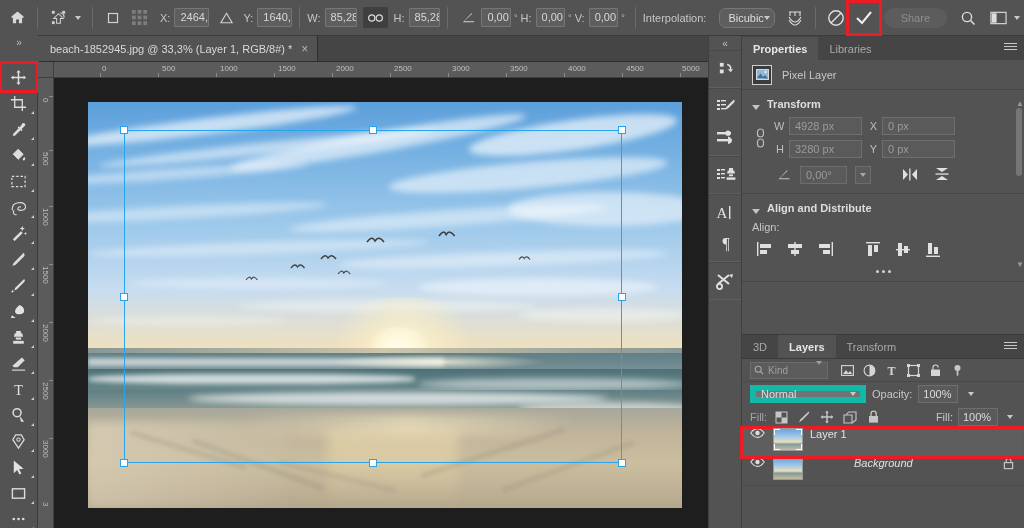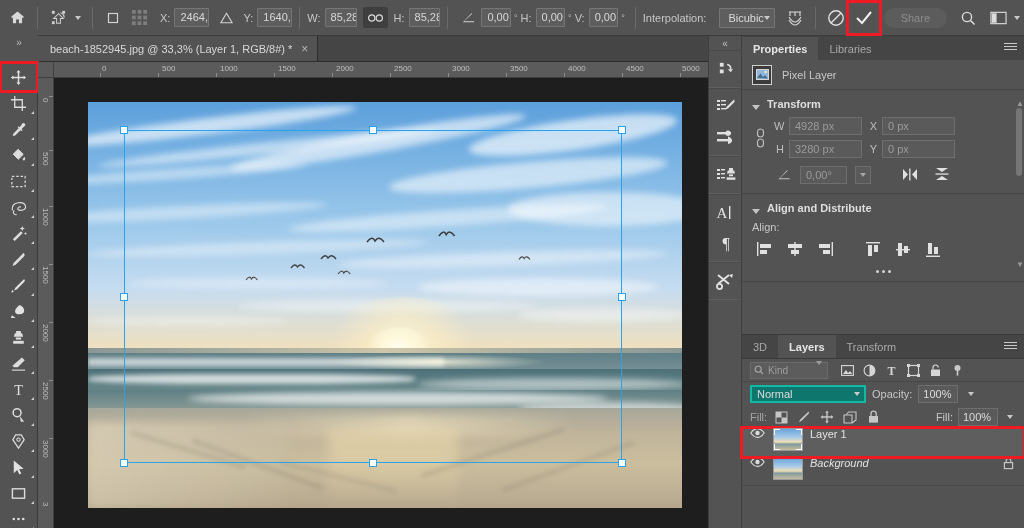--- a/index.html
+++ b/index.html
@@ -28,21 +28,21 @@
     background:#5e5e5e; border:1px solid #767676; border-radius:1px;
     height:19px; line-height:17px; padding:0 5px; color:#d8d8d8;
     font-size:11px; white-space:nowrap; overflow:hidden;
   } .w-sm{ width:56px; } .w-md{ width:62px; } .w-lg{ width:70px; }
   .deg{ color:#bdbdbd; font-size:9px; margin:0 3px 0 3px; }
   .link-btn{
     width:25px;height:21px; background:#3f3f3f; border-radius:2px;
     display:flex;align-items:center;justify-content:center; flex:none; color:#d6d6d6;
   }
   .sel-field{
-    background:#5e5e5e;border:1px solid #767676;border-radius:1px;height:20px;
+    background:#5e5e5e;border:1px solid #767676;border-radius:7px;height:20px;
     display:flex;align-items:center;justify-content:space-between;padding:0 4px 0 8px;
     width:62px;color:#dcdcdc;font-size:11px;
   }
   .chev{ width:0;height:0;border-left:3.5px solid transparent;border-right:3.5px solid transparent;border-top:4px solid #c9c9c9; }
   .share-btn{
     background:#5c5c5c;border-radius:11px;height:20px;padding:0 17px;
     display:flex;align-items:center;color:#8e8e8e;font-size:11px;
   }
   .hl-red{ outline:3px solid #ee1b24; outline-offset:0; }
   .check-wrap{ position:relative; width:30px;height:30px;display:flex;align-items:center;justify-content:center;flex:none;}
@@ -154,31 +154,31 @@
   .pscroll .bar{ position:absolute; top:8px; left:1px; width:6px; height:68px; background:#767676; border-radius:3px; }
   .pscroll .ar{ position:absolute; left:1px; color:#9a9a9a; font-size:8px; }
 
   
   .layers{ position:absolute; left:0; top:298px; width:282px; height:230px; background:#535353; border-top:1px solid #3b3b3b;}
   .ltabs{ height:24px; background:#454545; display:flex; align-items:flex-end; position:relative; border-bottom:1px solid #3b3b3b;}
   .filterrow{ height:23px; display:flex; align-items:center; padding:0 8px; gap:0px; border-bottom:1px solid #484848;}
   .kind{ background:#5c5c5c;border:1px solid #6b6b6b;height:17px;width:78px;display:flex;align-items:center;gap:4px;padding:0 3px;color:#9e9e9e;font-size:10px; }
   .fic{ width:22px;height:20px;display:flex;align-items:center;justify-content:center;color:#d3d3d3; }
   .blendrow{ height:24px; display:flex; align-items:center; padding:0 8px; gap:6px; }
-  .blend-sel{ background:#0f766e;border:2px solid #14b8a6;height:18px;flex:0 0 116px;display:flex;align-items:center;justify-content:space-between;padding:0 4px 0 5px;color:#dcdcdc;font-size:11px; }
+  .blend-sel{ background:#737373;border:6px solid #14b8a6;height:18px;flex:0 0 116px;display:flex;align-items:center;justify-content:space-between;padding:0 4px 0 5px;color:#dcdcdc;font-size:11px; }
   .opac-in{ background:#5a5a5a;border:1px solid #6e6e6e;height:18px;width:40px;line-height:16px;padding:0 4px;color:#dcdcdc;font-size:11px; }
   .mini-dd{ width:13px;height:18px;display:flex;align-items:center;justify-content:center; }
   .lockrow{ height:22px; display:flex; align-items:center; padding:0 8px; gap:5px; color:#a5a5a5; font-size:11px; }
   .lk{ width:18px;height:18px;display:flex;align-items:center;justify-content:center;color:#c6c6c6; }
   .lrow{ height:29px; display:flex; align-items:flex-start; padding:0 8px 0 6px; gap:7px; border-bottom:1px solid #4b4b4b; }
   .lrow.sel{ background:#5e5e5e; }
   .eye{ width:18px; display:flex; align-items:center; justify-content:center; color:#d9d9d9; }
   .thumb{ width:30px;height:23px; border:1px solid #9a9a9a; overflow:hidden; position:relative; background:#7ea9d4;}
   .lname{ font-size:11px; color:#e2e2e2; flex:1; }
-  .lname.ital{ font-style:italic; }
+  .lname.ital{ font-style:italic;margin-left:44px; }
   .lock-ic{ color:#c4c4c4; width:16px; display:flex; justify-content:center;}
   .row-hl{ outline:3px solid #ee1b24; outline-offset:-1px; z-index:5; position:relative;}
 
   
   .sky{position:absolute;inset:0;background:
       linear-gradient(to bottom,#5c9fdb 0%,#79b3e3 14%,#9cc8ea 30%,#c6dcf0 46%,#e8dfc8 58%,#f6e2b4 64%,#efd9a8 68%,#a9b4b0 70%,#7d9aa0 73%,#6d8e96 78%,#9aa79d 83%,#c2b89e 88%,#cfc3a6 94%,#c3b79c 100%);}
   .cloud{position:absolute;background:rgba(255,255,255,.75);border-radius:50%;filter:blur(3px);}
   .sun{position:absolute;border-radius:50%;background:radial-gradient(circle,rgba(255,250,225,.95) 0%,rgba(255,240,195,.55) 35%,rgba(255,235,185,0) 70%);}
 </style>
 </head>

